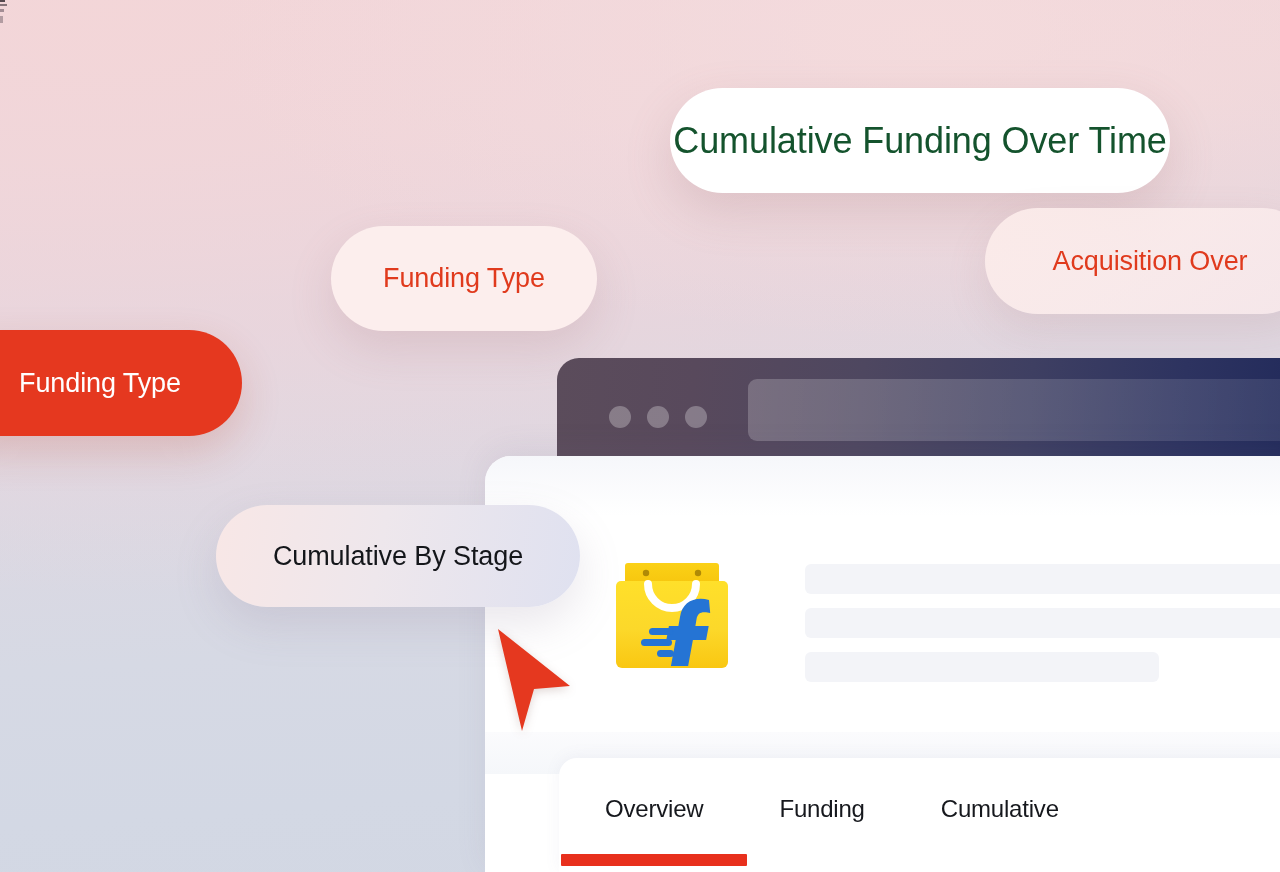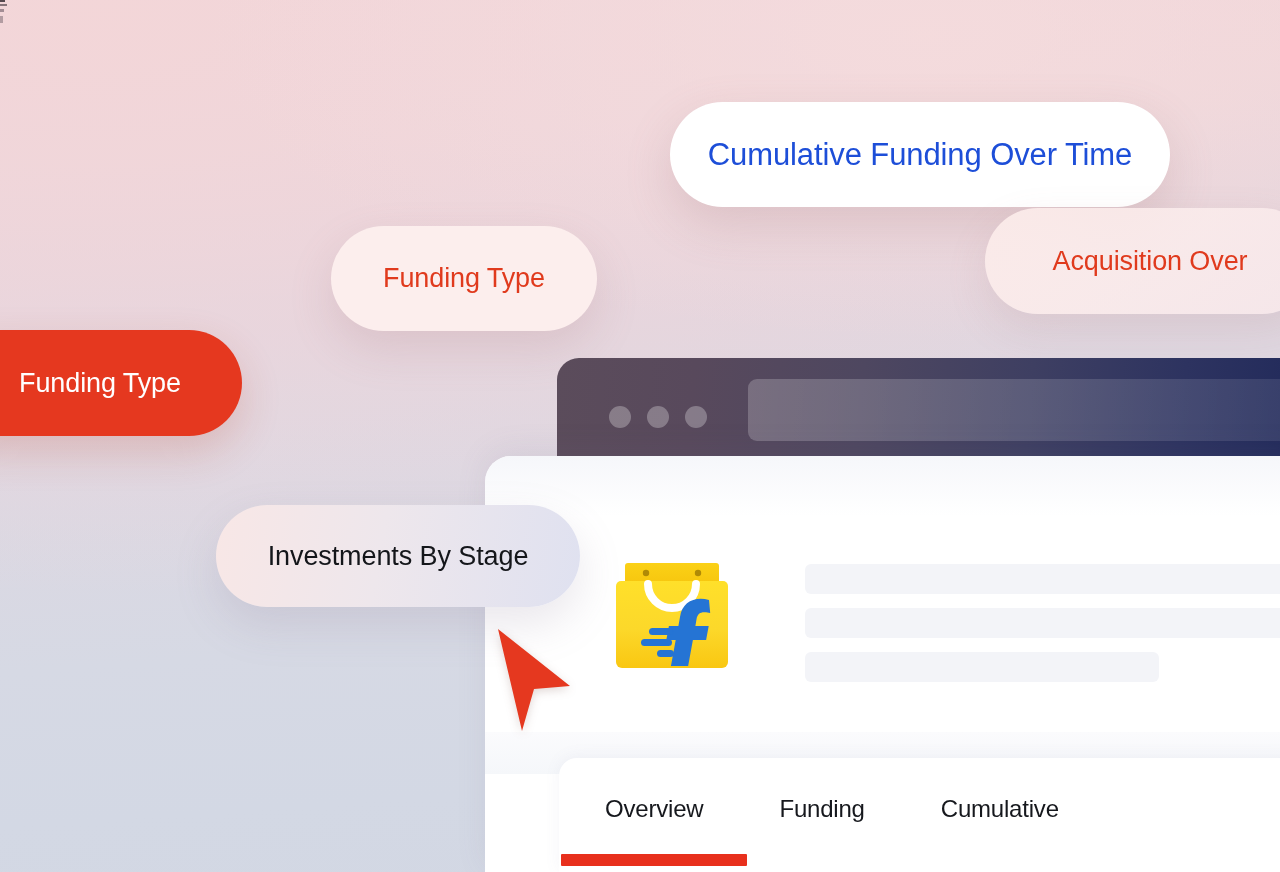--- a/index.html
+++ b/index.html
@@ -81,24 +81,23 @@
     font-size: 27px;
     box-shadow: 0 18px 44px rgba(160, 110, 115, 0.18);
   }
 
   .pill-cumulative {
     left: 670px;
     top: 88px;
     width: 500px;
     height: 105px;
     background: #ffffff;
-    color: #1d4ed8;
-    font-size: 31px;
+    color: #14532d;
+    font-size: 36px;
     box-shadow: 0 18px 48px rgba(150, 105, 110, 0.20);
-    margin-top: 14px;
   }
 
   .pill-acquisition {
     left: 985px;
     top: 208px;
     width: 330px;
     height: 106px;
     background: linear-gradient(135deg, rgba(252,236,234,0.93) 0%, rgba(251,236,236,0.86) 55%, rgba(250,234,236,0.80) 100%);
     color: #e03a1d;
     font-size: 27px;
@@ -362,20 +361,20 @@
         </div>
         <div class="tab inactive">
           <span>Cumulative</span>
           
         </div>
       </div>
     </div>
   </div>
 
   <div class="pill pill-stage">
-    <span>Investments By Stage</span>
+    <span>Cumulative By Stage</span>
   </div>
 
   <svg class="cursor" viewBox="0 0 82 108">
     <path d="M4 2 L76 59 L40 62 L28 104 Z" fill="#e5381f"></path>
   </svg>
 
 </div>
 
 </body></html>

